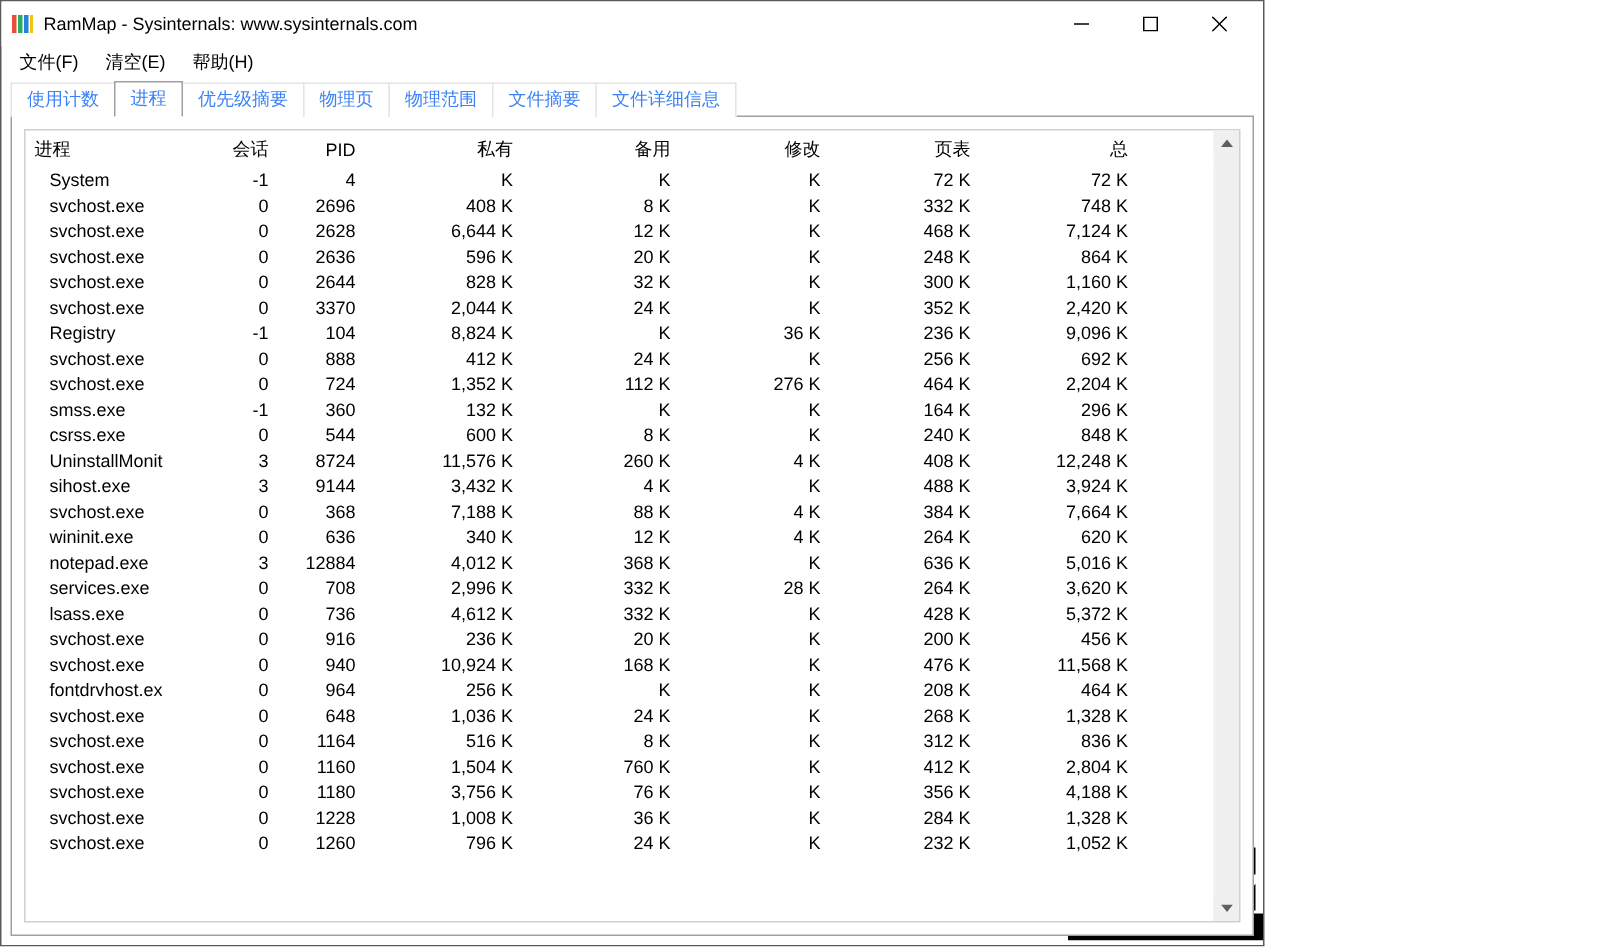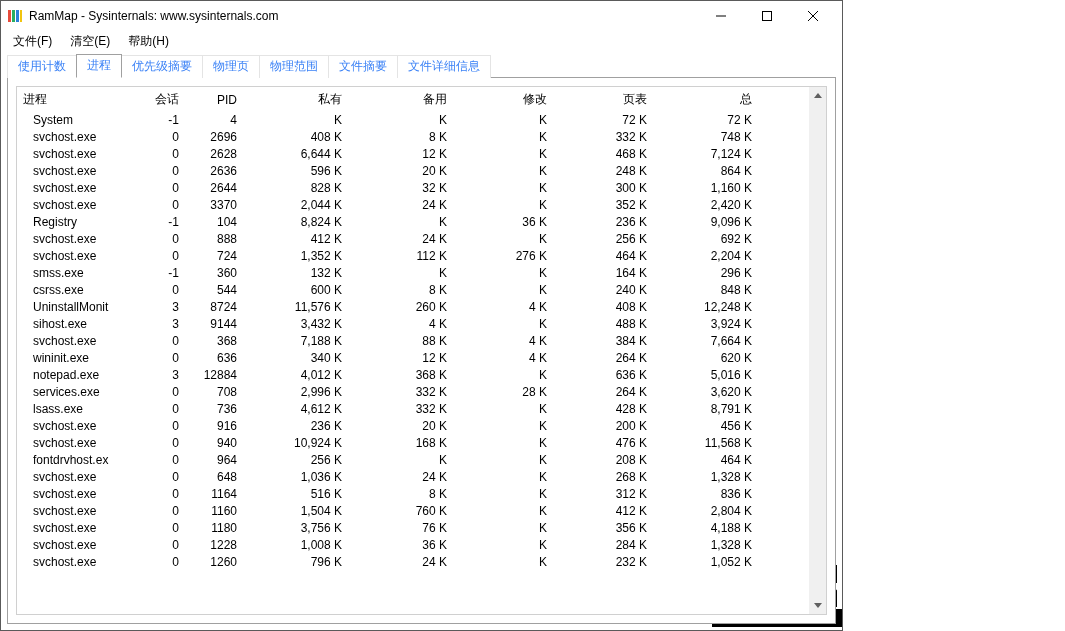--- a/index.html
+++ b/index.html
@@ -311,21 +311,21 @@
                   <td></td>
                 </tr>
                 <tr>
                   <td>lsass.exe</td>
                   <td>0</td>
                   <td>736</td>
                   <td>4,612 K</td>
                   <td>332 K</td>
                   <td>K</td>
                   <td>428 K</td>
-                  <td>8,791 K</td>
+                  <td>5,372 K</td>
                   <td></td>
                 </tr>
                 <tr>
                   <td>svchost.exe</td>
                   <td>0</td>
                   <td>916</td>
                   <td>236 K</td>
                   <td>20 K</td>
                   <td>K</td>
                   <td>200 K</td>

